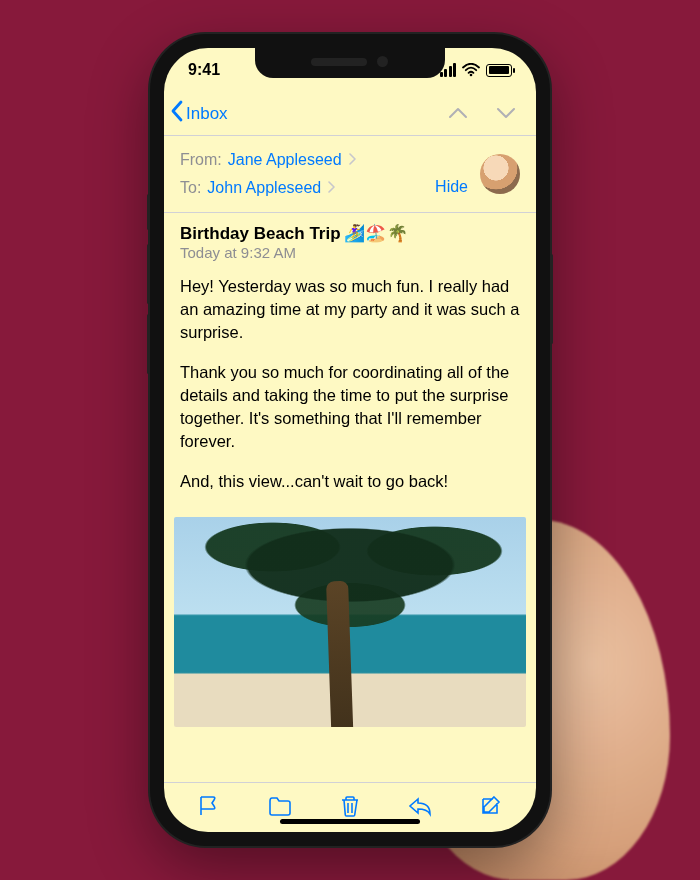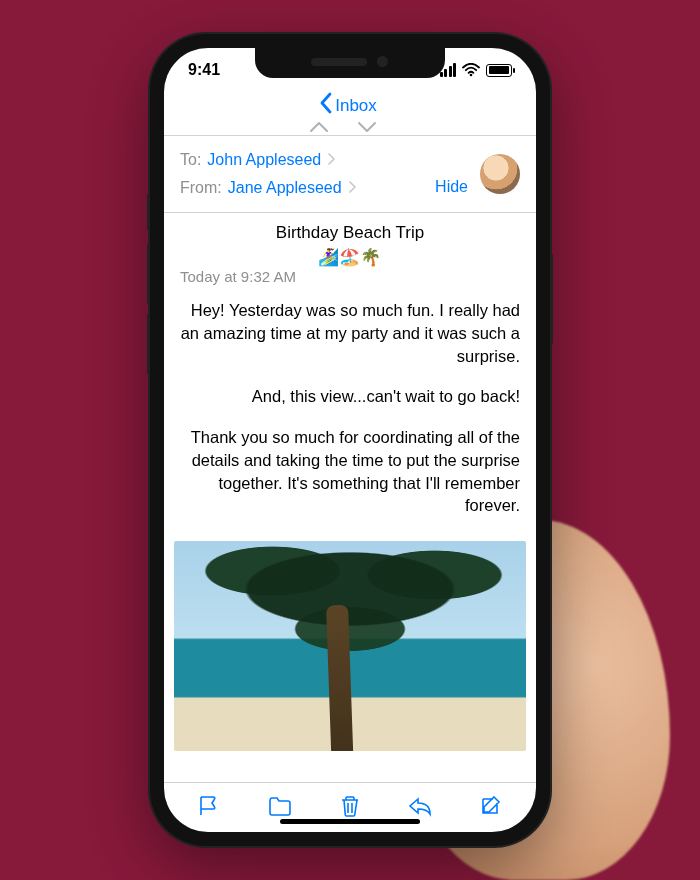--- a/index.html
+++ b/index.html
@@ -32,21 +32,21 @@
     z-index: 2;
   }
   .phone-btn-left  { position:absolute; left:-3px;  top:160px; width:3px; height:36px; background:#222; border-radius:2px; }
   .phone-btn-left2 { position:absolute; left:-3px;  top:210px; width:3px; height:60px; background:#222; border-radius:2px; }
   .phone-btn-left3 { position:absolute; left:-3px;  top:280px; width:3px; height:60px; background:#222; border-radius:2px; }
   .phone-btn-right { position:absolute; right:-3px; top:220px; width:3px; height:90px; background:#222; border-radius:2px; }
 
   .screen {
     position: relative;
     width: 100%; height: 100%;
-    background: #ffffff;
+    background: #fef9c3;
     border-radius: 44px;
     overflow: hidden;
     display: flex; flex-direction: column;
   }
   .notch {
     position: absolute;
     top: 0; left: 50%; transform: translateX(-50%);
     width: 190px; height: 30px;
     background: #111;
     border-bottom-left-radius: 18px;
@@ -70,21 +70,20 @@
   .wifi svg { width:18px; height:14px; }
   .battery { width:26px; height:13px; border:1.5px solid #000; border-radius:3px; position:relative; }
   .battery::before{content:"";position:absolute;right:-4px;top:3px;width:2.5px;height:5px;background:#000;border-radius:1px;}
   .battery::after{content:"";position:absolute;left:1.5px;top:1.5px;width:20px;height:8px;background:#000;border-radius:1px;}
 
   .nav-bar {
     height: 44px;
     display: flex; align-items: center; justify-content: space-between;
     padding: 0 10px 0 6px;
     border-bottom: 0.5px solid #d1d1d6;
-    flex-direction: column;
   }
   .nav-back { display:flex; align-items:center; gap:2px; color:#007aff; font-size:17px; }
   .nav-back svg { width:14px; height:22px; }
   .nav-updn { display:flex; gap:28px; padding-right:10px; }
   .nav-updn svg { width:20px; height:12px; stroke:#b0b0b5; }
 
   .headers {
     padding: 10px 16px 10px 16px;
     border-bottom: 0.5px solid #d1d1d6;
     position: relative;
@@ -94,25 +93,25 @@
   .hdr-value { color:#007aff; }
   .hdr-chev svg { width:8px; height:12px; }
   .hide-link { position:absolute; right:68px; top:42px; color:#007aff; font-size:16px; }
   .avatar {
     position:absolute; right:16px; top:18px;
     width:40px; height:40px; border-radius:50%;
     background: radial-gradient(circle at 40% 35%, #f7d9b8 0 35%, #d7a070 36% 60%, #8c6a4d 61% 100%);
   }
 
   .subject-block { padding: 10px 16px 0 16px; }
-  .subject { font-size:17px; font-weight:400; display:flex; gap:4px; align-items:center;flex-direction:column; }
+  .subject { font-size:17px; font-weight:700; display:flex; gap:4px; align-items:center; }
   .timestamp { color:#8e8e93; font-size:15px; margin-top:0; }
 
   .body-text { padding: 14px 16px 0 16px; font-size:16.5px; line-height:1.38; color:#000; }
-  .body-text p { margin-bottom: 18px; text-align: right; }
+  .body-text p { margin-bottom: 18px; }
 
   .photo {
     margin: 6px 10px 0 10px;
     height: 210px;
     border-radius: 2px;
     overflow:hidden;
     position: relative;
     background: linear-gradient(#a9d1e9 0%, #bcdff0 46%, #1f8b9e 47%, #1f8b9e 74%, #e8dcbf 75%, #e8dcbf 100%);
   }
   
@@ -199,53 +198,53 @@
         <span>
           <svg viewBox="0 0 20 12">
               <polyline points="2,2 10,10 18,2" fill="none" stroke-width="2" stroke-linecap="round" stroke-linejoin="round"></polyline>
             </svg>
         </span>
       </div>
     </div>
 
     <div class="headers">
       <div class="hdr-row">
+        <span class="hdr-label">From:</span>
+        <span class="hdr-value">Jane Appleseed</span>
+        <span class="hdr-chev">
+          <svg viewBox="0 0 8 12">
+              <polyline points="2,1 7,6 2,11" fill="none" stroke="#c7c7cc" stroke-width="1.6" stroke-linecap="round" stroke-linejoin="round"></polyline>
+            </svg>
+        </span>
+      </div>
+      <div class="hdr-row">
         <span class="hdr-label">To:</span>
         <span class="hdr-value">John Appleseed</span>
         <span class="hdr-chev">
           <svg viewBox="0 0 8 12">
               <polyline points="2,1 7,6 2,11" fill="none" stroke="#c7c7cc" stroke-width="1.6" stroke-linecap="round" stroke-linejoin="round"></polyline>
             </svg>
         </span>
       </div>
-      <div class="hdr-row">
-        <span class="hdr-label">From:</span>
-        <span class="hdr-value">Jane Appleseed</span>
-        <span class="hdr-chev">
-          <svg viewBox="0 0 8 12">
-              <polyline points="2,1 7,6 2,11" fill="none" stroke="#c7c7cc" stroke-width="1.6" stroke-linecap="round" stroke-linejoin="round"></polyline>
-            </svg>
-        </span>
-      </div>
       <span class="hide-link">Hide</span>
       <div class="avatar"></div>
     </div>
 
     <div class="subject-block">
       <div class="subject">
         <span>Birthday Beach Trip</span>
         <span>🏄‍♀️🏖️🌴</span>
       </div>
       <div class="timestamp">Today at 9:32 AM</div>
     </div>
 
     <div class="body-text">
       <p>Hey! Yesterday was so much fun. I really had an amazing time at my party and it was such a surprise.</p>
+      <p>Thank you so much for coordinating all of the details and taking the time to put the surprise together. It's something that I'll remember forever.</p>
       <p>And, this view...can't wait to go back!</p>
-      <p>Thank you so much for coordinating all of the details and taking the time to put the surprise together. It's something that I'll remember forever.</p>
     </div>
 
     <div class="photo"></div>
 
     <div class="toolbar">
       <span>
         <svg viewBox="0 0 26 24">
             <path d="M5 3 v18 M5 3 h12 q3 0 1 3 l-2 3 l2 3 q2 3 -1 3 H5"></path>
           </svg>
       </span>

